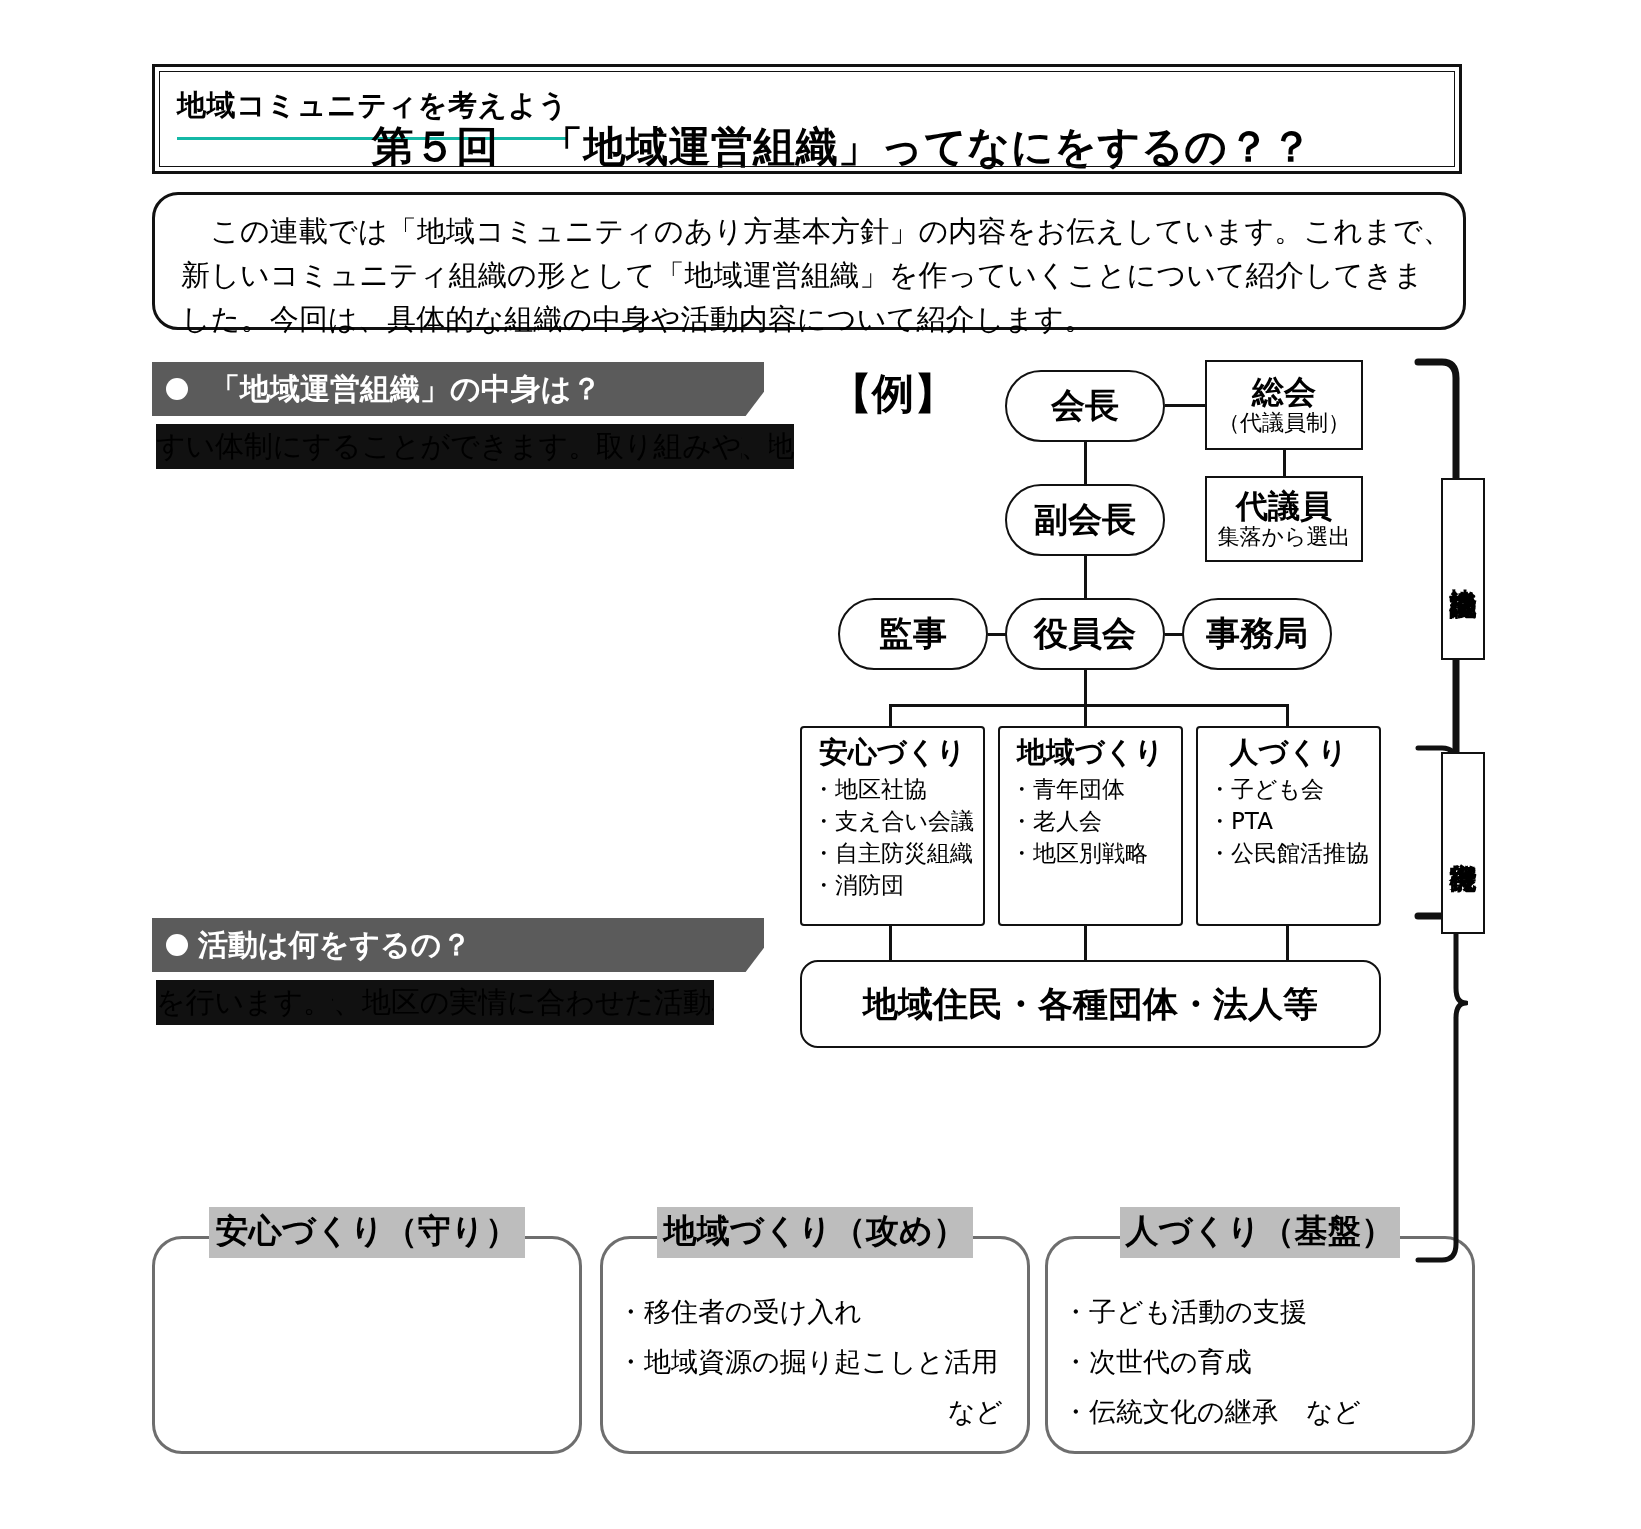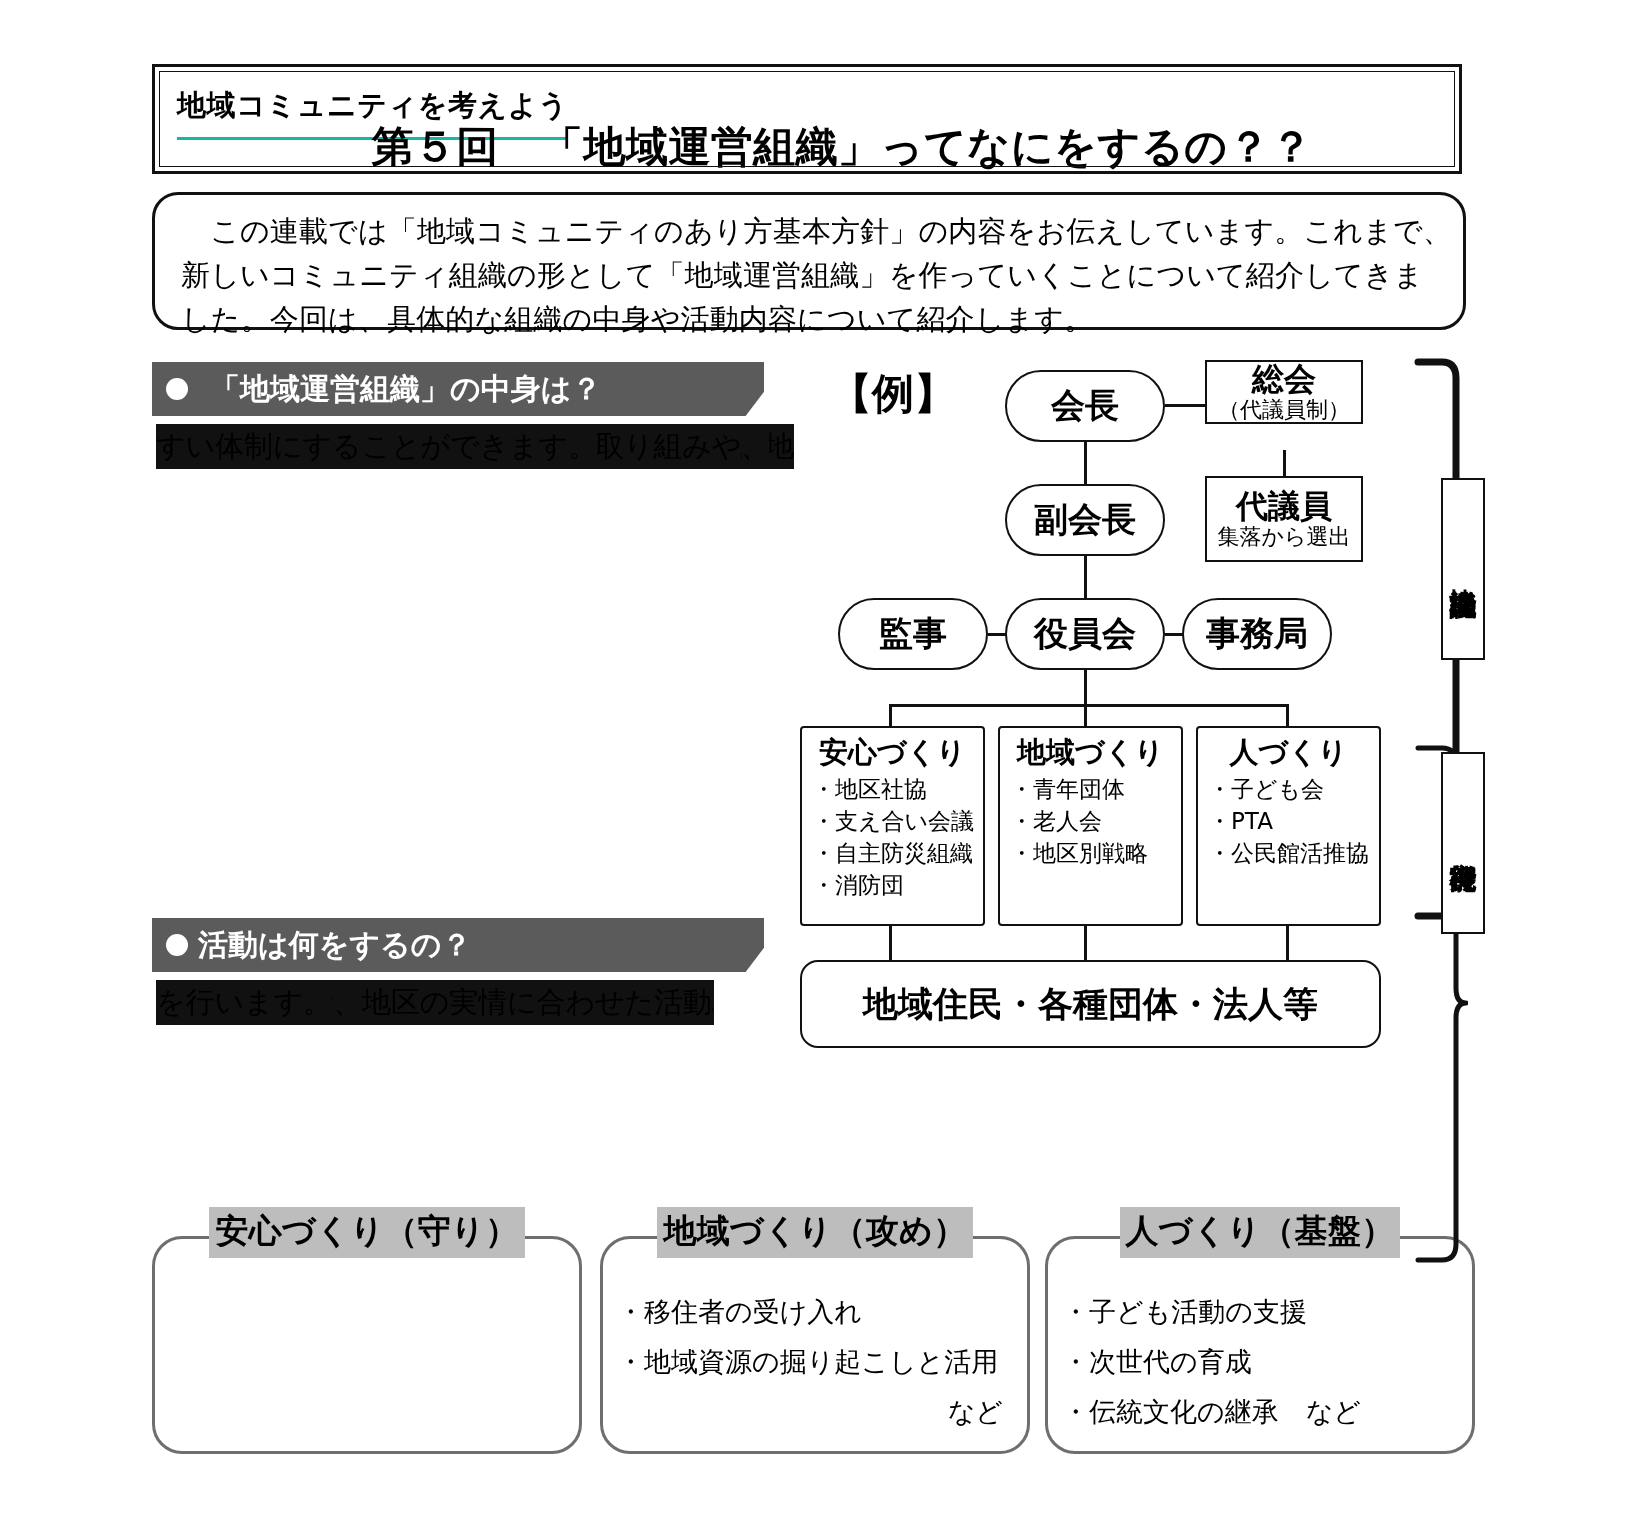--- a/index.html
+++ b/index.html
@@ -113,21 +113,21 @@
   .pill { border-radius: 999px; }
   .rect { border-radius: 0; }
   .soft { border-radius: 16px; }
 
   #n-kaicho   { left: 205px; top: 22px;  width: 160px; height: 72px; font-size: 34px; }
   #n-fukukai  { left: 205px; top: 136px; width: 160px; height: 72px; font-size: 34px; }
   #n-kanji    { left: 38px;  top: 250px; width: 150px; height: 72px; font-size: 34px; }
   #n-yakuin   { left: 205px; top: 250px; width: 160px; height: 72px; font-size: 34px; }
   #n-jimu     { left: 382px; top: 250px; width: 150px; height: 72px; font-size: 34px; }
 
-  #n-soukai   { left: 405px; top: 12px;  width: 158px; height: 64px;
+  #n-soukai   { left: 405px; top: 12px;  width: 158px; height: 90px;
                 flex-direction: column; line-height: 1.12; }
   #n-soukai .t1 { font-size: 32px; }
   #n-soukai .t2 { font-size: 22px; font-weight: 400; }
   #n-daigi    { left: 405px; top: 128px; width: 158px; height: 86px;
                 flex-direction: column; line-height: 1.12; }
   #n-daigi .t1 { font-size: 32px; }
   #n-daigi .t2 { font-size: 22px; font-weight: 400; }
 
   .fbox {
     position: absolute; top: 378px; width: 185px; height: 200px;

